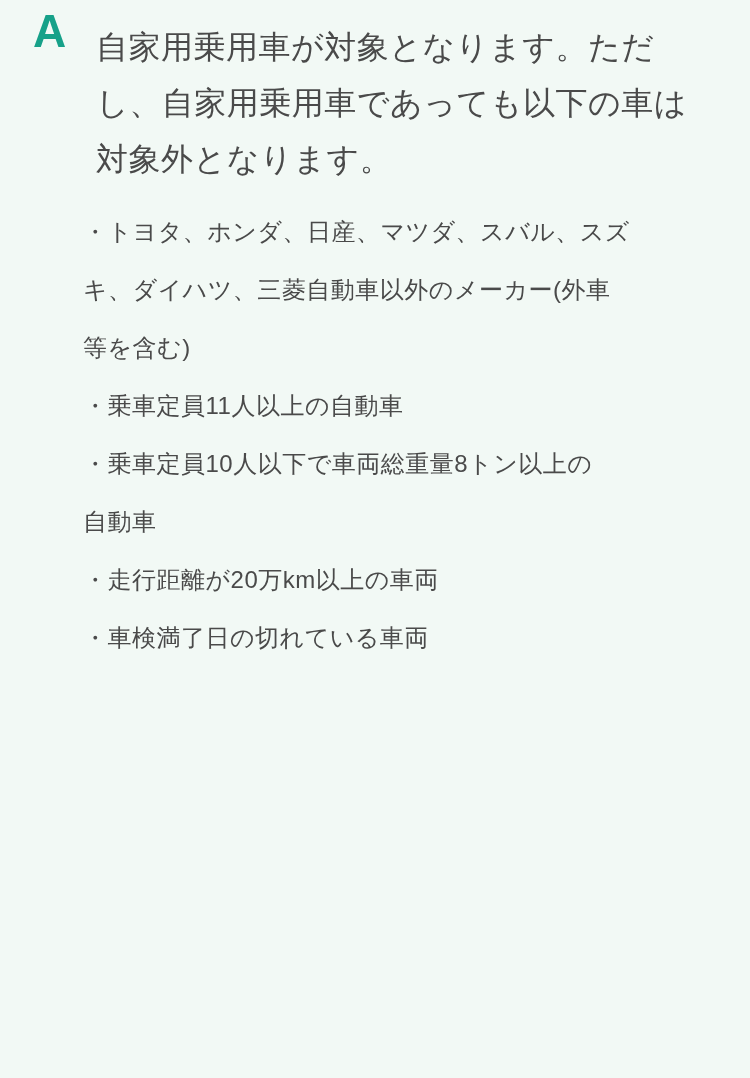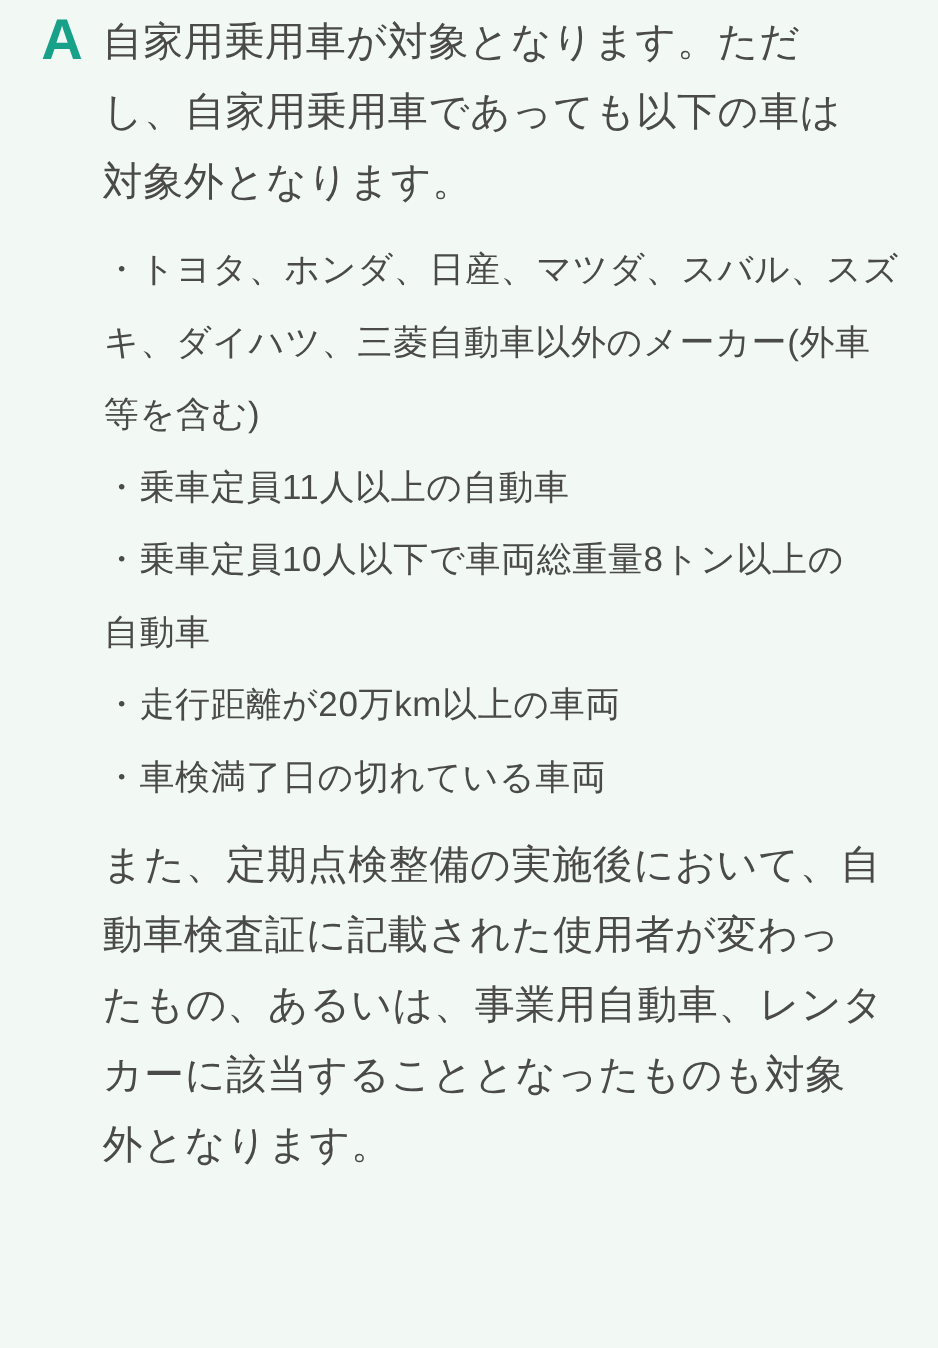--- a/index.html
+++ b/index.html
@@ -26,37 +26,37 @@
     font-size: 46px;
     font-weight: 700;
     line-height: 56px;
     letter-spacing: 0;
   }
   .content {
     width: 640px;
     flex: none;
   }
   .para {
-    margin: 2px;
+    margin: 16px;
     font-size: 32px;
     font-weight: 500;
     line-height: 56px;
     letter-spacing: 0.5px;
     white-space: pre-line;
   }
   .closing {
     margin-top: 12px;
   }
   .exclusion-list {
     list-style: none;
     margin: 14px 0 0 3px;
     padding: 0;
   }
   .exclusion-list li {
-    font-size: 28px;
+    font-size: 24px;
     font-weight: 500;
     line-height: 58px;
     letter-spacing: 0.5px;
     white-space: pre-line;
   }
 </style>
 </head>
 <body style="background: rgb(242, 249, 245); color: rgb(74, 74, 74);">
 
 <main class="answer-row">
@@ -68,19 +68,14 @@
     <ul class="exclusion-list">
       <li>・トヨタ、ホンダ、日産、マツダ、スバル、スズ
 キ、ダイハツ、三菱自動車以外のメーカー(外車
 等を含む)</li>
       <li>・乗車定員11人以上の自動車</li>
       <li>・乗車定員10人以下で車両総重量8トン以上の
 自動車</li>
       <li>・走行距離が20万km以上の車両</li>
       <li>・車検満了日の切れている車両</li>
     </ul>
-    <p class="para closing">また、定期点検整備の実施後において、自
-動車検査証に記載された使用者が変わっ
-たもの、あるいは、事業用自動車、レンタ
-カーに該当することとなったものも対象
-外となります。</p>
   </div>
 </main>
 
 </body></html>

